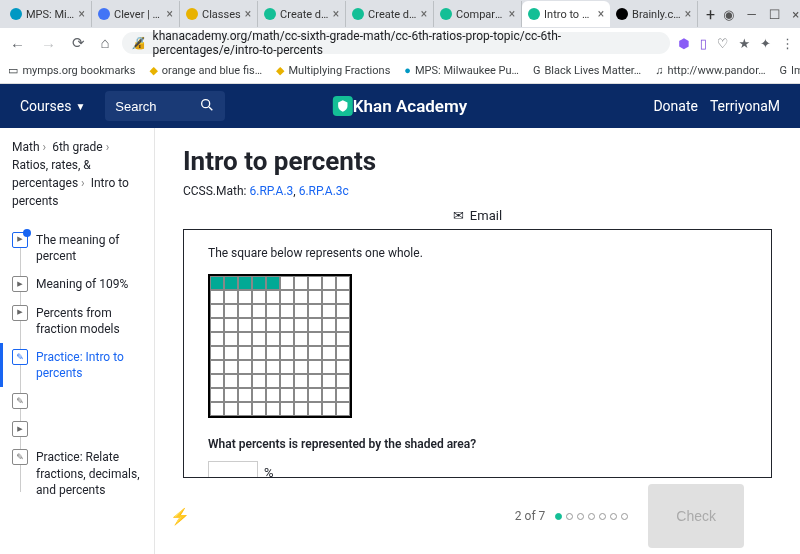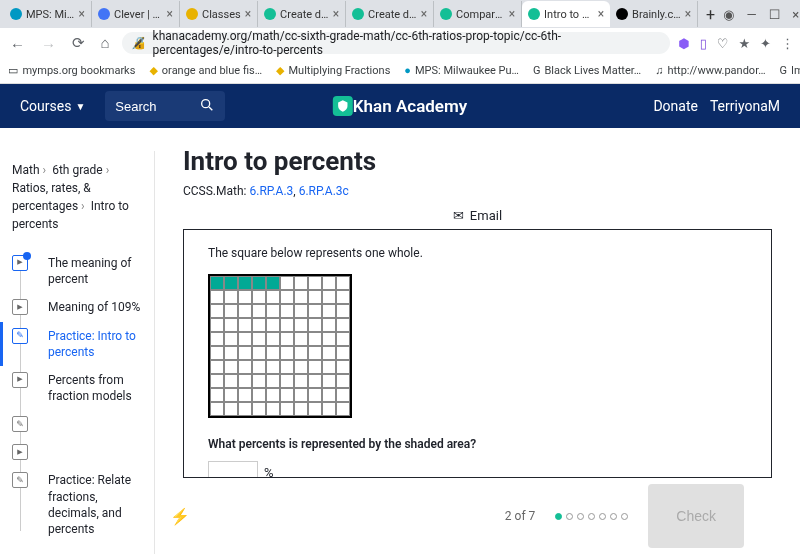--- a/index.html
+++ b/index.html
@@ -27,27 +27,27 @@
 .courses-btn { display: flex; align-items: center; gap: 4px; font-size: 14px; }
 .search-wrap { margin-left: 20px; display: flex; align-items: center; background: #1a3a76; border-radius: 4px; padding: 0 10px; height: 30px; width: 120px; }
 .search-input { background: transparent; border: none; color: #fff; font-size: 13px; outline: none; width: 80px; }
 .search-input::placeholder { color: #fff; }
 .brand { position: absolute; left: 50%; transform: translateX(-50%); display: flex; gap: 0; font-size: 17px; font-weight: 600; }
 .brand-logo { width: 20px; height: 20px; background: #14bf96; border-radius: 4px; display: flex; align-items: center; justify-content: center; }
 .header-right { margin-left: auto; display: flex; gap: 12px; font-size: 14px; }
 
 
 .main { display: flex; height: calc(554px - 28px - 30px - 26px - 44px); }
-.sidebar { width: 155px; border-right: 1px solid #e5e5e5; padding: 10px 0; overflow: hidden; margin-top: 23px; }
+.sidebar { width: 155px; border-right: 1px solid #e5e5e5; padding: 10px 0; overflow: hidden; }
 .breadcrumb { font-size: 12px; color: #21242c; padding: 0 12px 8px; line-height: 1.5; }
 .breadcrumb span { color: #21242c; }
 .breadcrumb .sep { margin: 0 3px; color: #888; }
 .lesson-list { margin-top: 8px; position: relative; }
 .lesson-list::before { content: ""; position: absolute; left: 20px; top: 12px; bottom: 12px; width: 1px; background: #ccc; }
-.lesson { display: flex; align-items: flex-start; gap: 20px; padding: 6px 12px 6px 12px; font-size: 12px; line-height: 1.35; cursor: pointer; position: relative; }
+.lesson { display: flex; align-items: flex-start; gap: 8px; padding: 6px 12px 6px 12px; font-size: 12px; line-height: 1.35; cursor: pointer; position: relative; }
 .lesson.active { color: #1865f2; }
 .lesson.active::before { content: ""; position: absolute; left: 0; top: 0; bottom: 0; width: 3px; background: #1865f2; }
 .lesson-icon { width: 16px; height: 16px; border: 1px solid #888; border-radius: 2px; background: #fff; flex-shrink: 0; display: flex; align-items: center; justify-content: center; font-size: 9px; color: #666; position: relative; z-index: 1; }
 .lesson-icon.play::after { content: "▶"; font-size: 7px; }
 .lesson-icon.pencil::after { content: "✎"; font-size: 9px; }
 .lesson-icon.checked { border-color: #1865f2; }
 .lesson-icon .check-badge { position: absolute; top: -4px; right: -4px; width: 8px; height: 8px; background: #1865f2; border-radius: 50%; }
 
 .content { flex: 1; padding: 18px 28px 0; overflow: hidden; display: flex; flex-direction: column; }
 .page-title { font-size: 26px; font-weight: 700; margin-bottom: 8px; }
@@ -61,21 +61,21 @@
 .grid-square { display: inline-block; border: 2px solid #000; }
 .grid-row { display: flex; }
 .grid-cell { width: 14px; height: 14px; border: 0.5px solid #888; }
 .grid-cell.shaded { background: #01a995; }
 .question { font-size: 12px; font-weight: 600; margin-top: 18px; }
 .answer-row { margin-top: 10px; display: flex; align-items: center; gap: 6px; }
 .answer-input { width: 50px; height: 22px; border: 1px solid #ccc; padding: 0 4px; font-size: 12px; }
 
 .footer-bar { display: flex; align-items: center; justify-content: space-between; padding: 6px 28px 6px 170px; }
 .streak-icon { color: #1865f2; font-size: 16px; }
-.progress { display: flex; align-items: center; gap: 20px; }
+.progress { display: flex; align-items: center; gap: 10px; }
 .progress-text { font-size: 12px; color: #666; }
 .dots { display: flex; gap: 4px; }
 .dot { width: 7px; height: 7px; border-radius: 50%; border: 1px solid #999; }
 .dot.current { background: #14bf96; border-color: #14bf96; }
 .check-btn { background: #e0e0e0; color: #aaa; padding: 24px 28px; border-radius: 4px; font-size: 14px; border: none; }
 </style>
 </head>
 <body>
 
 <div class="browser-chrome">
@@ -219,27 +219,27 @@
       <div class="lesson">
           <span class="lesson-icon play checked">
             <span class="check-badge"></span>
           </span>
           <span>The meaning of percent</span>
         </div>
       <div class="lesson">
           <span class="lesson-icon play"></span>
           <span>Meaning of 109%</span>
         </div>
+      <div class="lesson">
+          <span class="lesson-icon play"></span>
+          <span>Percents from fraction models</span>
+        </div>
       <div class="lesson active">
           <span class="lesson-icon pencil" style="border-color:#1865f2;color:#1865f2"></span>
           <span>Practice: Intro to percents</span>
-        </div>
-      <div class="lesson">
-          <span class="lesson-icon play"></span>
-          <span>Percents from fraction models</span>
         </div>
       <div class="lesson">
           <span class="lesson-icon pencil"></span>
         </div>
       <div class="lesson">
           <span class="lesson-icon play"></span>
         </div>
       <div class="lesson">
           <span class="lesson-icon pencil"></span>
           <span>Practice: Relate fractions, decimals, and percents</span>

